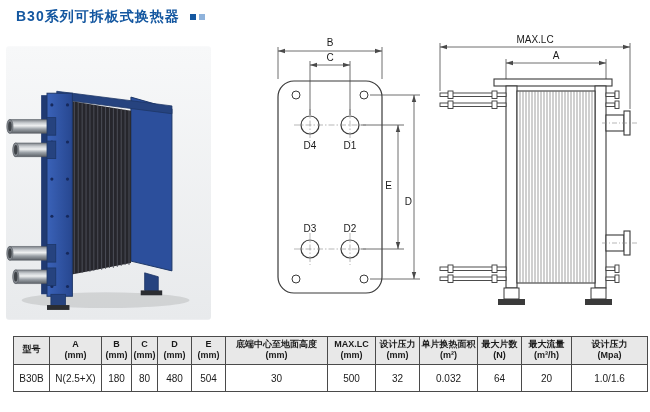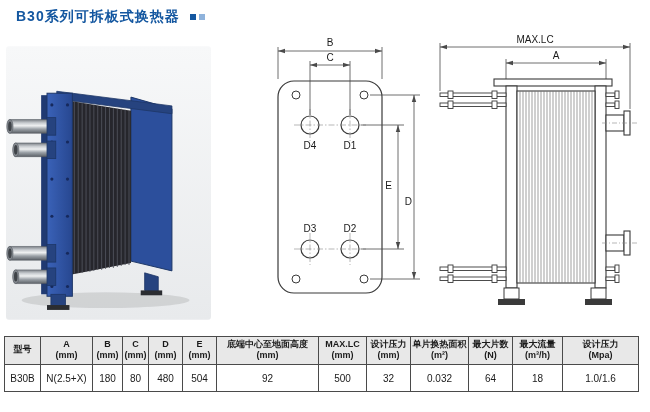--- a/index.html
+++ b/index.html
@@ -13,21 +13,21 @@
   .sq1 { background:#1457a0; margin-left:10px; }
   .sq2 { background:#8fb3dc; margin-left:3px; }
 
   .figures { position:relative; height:302px; margin-top:2px; }
   .photo  { position:absolute; left:6px;   top:18px; width:205px; height:276px; }
   .front  { position:absolute; left:226px; top:4px;  width:200px; height:292px; }
   .side   { position:absolute; left:428px; top:2px;  width:216px; height:292px; }
   .photo svg, .front svg, .side svg { width:100%; height:100%; display:block; }
   svg text { font-family:"Liberation Sans","DejaVu Sans",sans-serif; }
 
-  table.spec { position:absolute; left:4px; bottom:20px; width:634px; border-collapse:collapse; table-layout:fixed; border:1.5px solid #444; }
+  table.spec { position:absolute; left:13px; bottom:20px; width:634px; border-collapse:collapse; table-layout:fixed; border:1.5px solid #444; }
   .spec th, .spec td { border:1px solid #4a4a4a; text-align:center; vertical-align:middle; color:#1a1a1a; overflow:hidden; }
   .spec thead th { background:#e8e8e8; font-size:9px; font-weight:bold; padding:2px 0; line-height:1.3; }
   .spec tbody td { background:#fff; font-size:10px; height:27px; }
   .h2:empty { display:none; }
 </style>
 </head>
 <body>
 
 <div class="canvas">
 
@@ -313,24 +313,24 @@
       </tr>
     </thead>
     <tbody>
       <tr>
         <td>B30B</td>
         <td>N(2.5+X)</td>
         <td>180</td>
         <td>80</td>
         <td>480</td>
         <td>504</td>
-        <td>92</td>
+        <td>30</td>
         <td>500</td>
         <td>32</td>
         <td>0.032</td>
         <td>64</td>
-        <td>18</td>
+        <td>20</td>
         <td>1.0/1.6</td>
       </tr>
     </tbody>
   </table>
 
 </div>
 
 </body></html>

